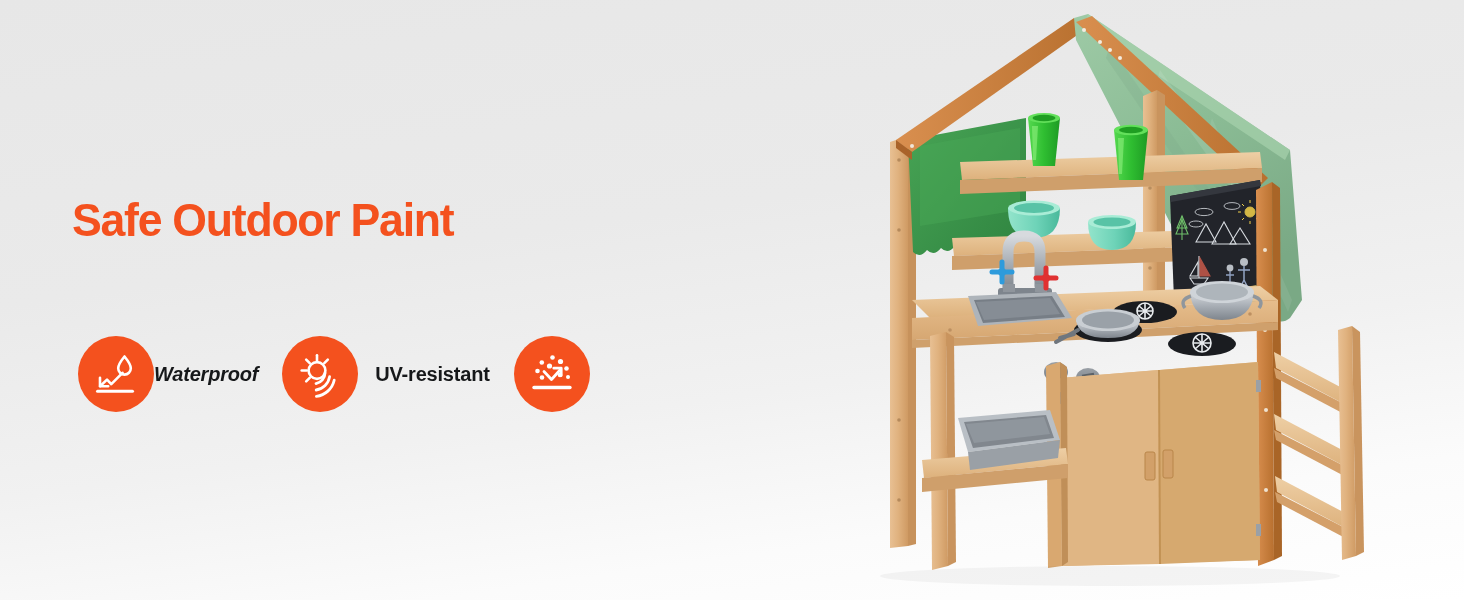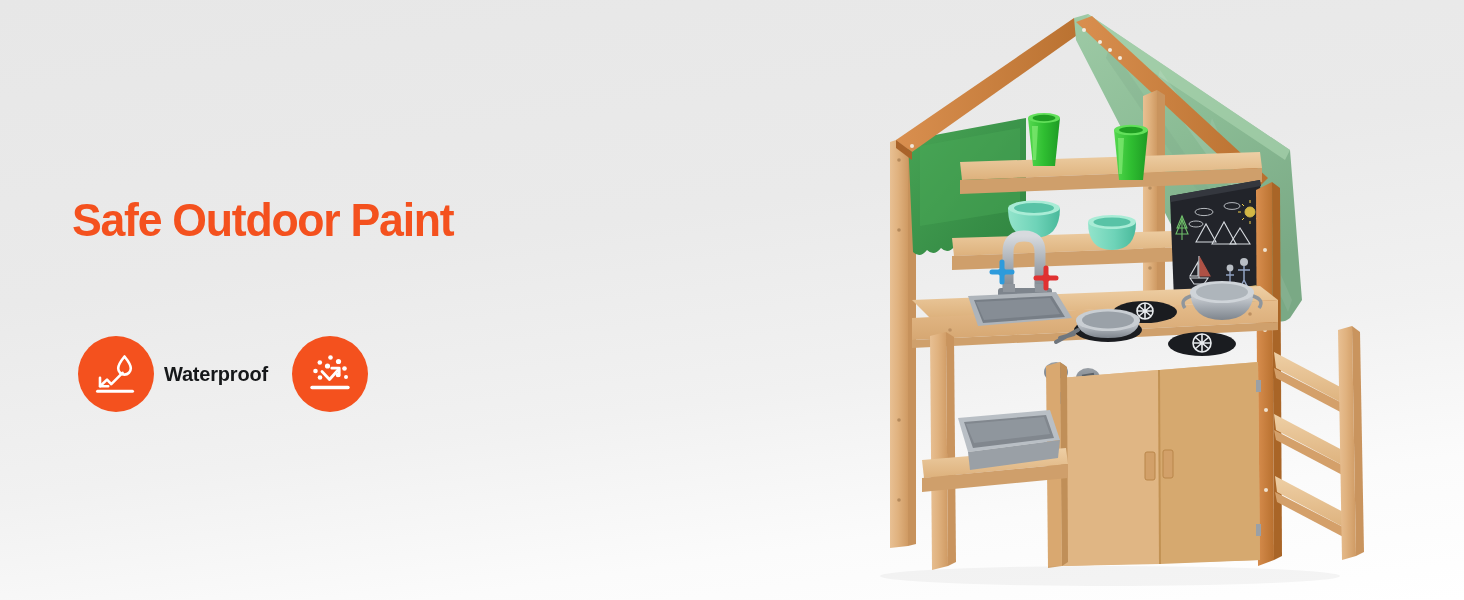--- a/index.html
+++ b/index.html
@@ -26,21 +26,21 @@
     background:#f4511e; flex:0 0 76px;
     display:flex; align-items:center; justify-content:center;
     position:relative;
   }
   .badge svg { display:block; }
   .flabel {
     margin-left:16px; font-size:20px; font-weight:bold;
     color:#16181a; line-height:1.22; letter-spacing:-0.2px;
     white-space:pre-line;
   }
-  .f1 .flabel { margin-left:10px; }
+  .f1 .flabel { margin-left:0;font-style:italic; }
   .f2 .flabel { margin-left:17px; }
   .f3 .flabel { margin-left:16px; }
 
   
   .product { position:absolute; left:860px; top:0; width:604px; height:600px; }
   .product svg { display:block; width:604px; height:600px; }
 </style>
 </head>
 <body>
 
@@ -64,20 +64,41 @@
               <path d="M9.0 28.8 L9.0 37.2 L17.2 37.2"></path>
 
               <path d="M6.5 42.2 L41.5 42.2" stroke-width="3"></path>
             </g>
           </svg>
         </span>
       </div>
       <div class="flabel">Waterproof</div>
     </div>
 
+    <div class="feature f2">
+      <div class="badge">
+        <span>
+          <svg width="50" height="50" viewBox="0 0 50 50">
+            <g fill="none" stroke="#ffffff" stroke-width="2.6" stroke-linecap="round">
+              <circle cx="22" cy="21.5" r="8.4"></circle>
+              <path d="M22 6.2 L22 11.2"></path>
+              <path d="M11.2 10.7 L14.7 14.2"></path>
+              <path d="M6.7 21.5 L11.7 21.5"></path>
+              <path d="M11.2 32.3 L14.7 28.8"></path>
+              <path d="M32.8 10.7 L29.3 14.2"></path>
+
+              <path d="M30.0 24.0 A11.0 11.0 0 0 1 21.0 34.6" stroke-width="2.8"></path>
+              <path d="M34.6 27.6 A16.0 16.0 0 0 1 21.2 41.0" stroke-width="2.8"></path>
+              <path d="M39.2 31.2 A21.0 21.0 0 0 1 21.4 47.4" stroke-width="2.8"></path>
+            </g>
+          </svg>
+        </span>
+      </div>
+      <div class="flabel">UV-resistant</div>
+    </div>
 
     <div class="feature f3">
       <div class="badge">
         <span>
           <svg width="50" height="50" viewBox="0 0 50 50">
             <g fill="#ffffff">
               <circle cx="10.5" cy="22.0" r="2.3"></circle>
               <circle cx="14.8" cy="13.5" r="2.3"></circle>
               <circle cx="22.5" cy="17.0" r="2.6"></circle>
               <circle cx="25.5" cy="8.5" r="2.3"></circle>

